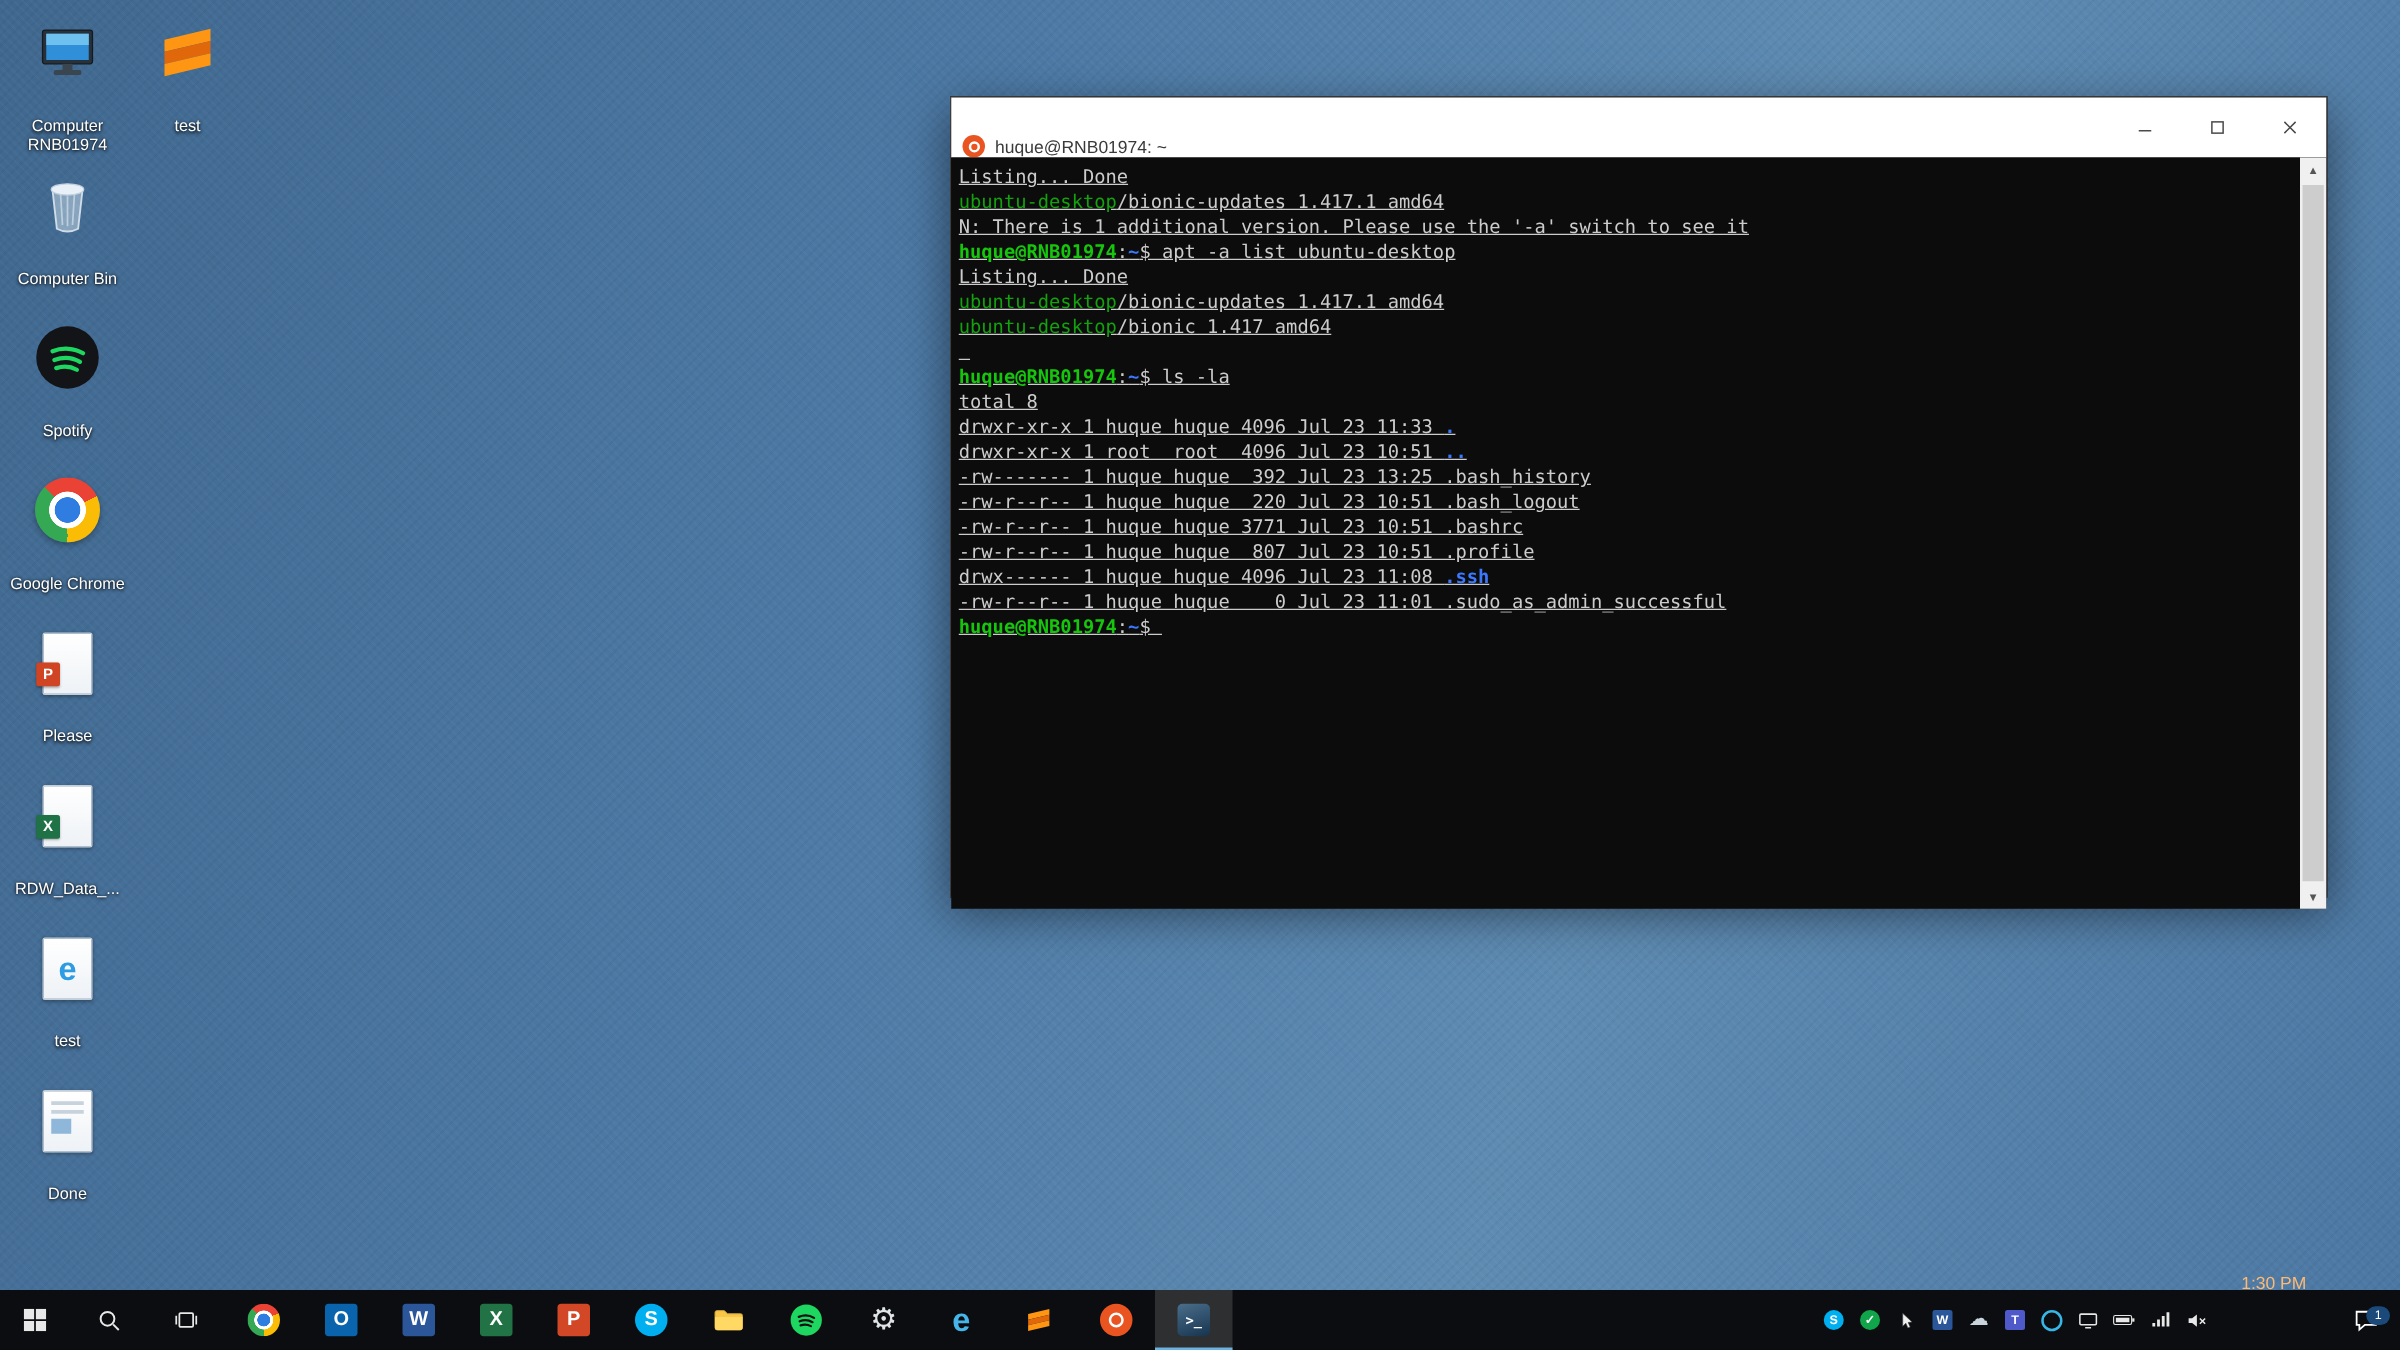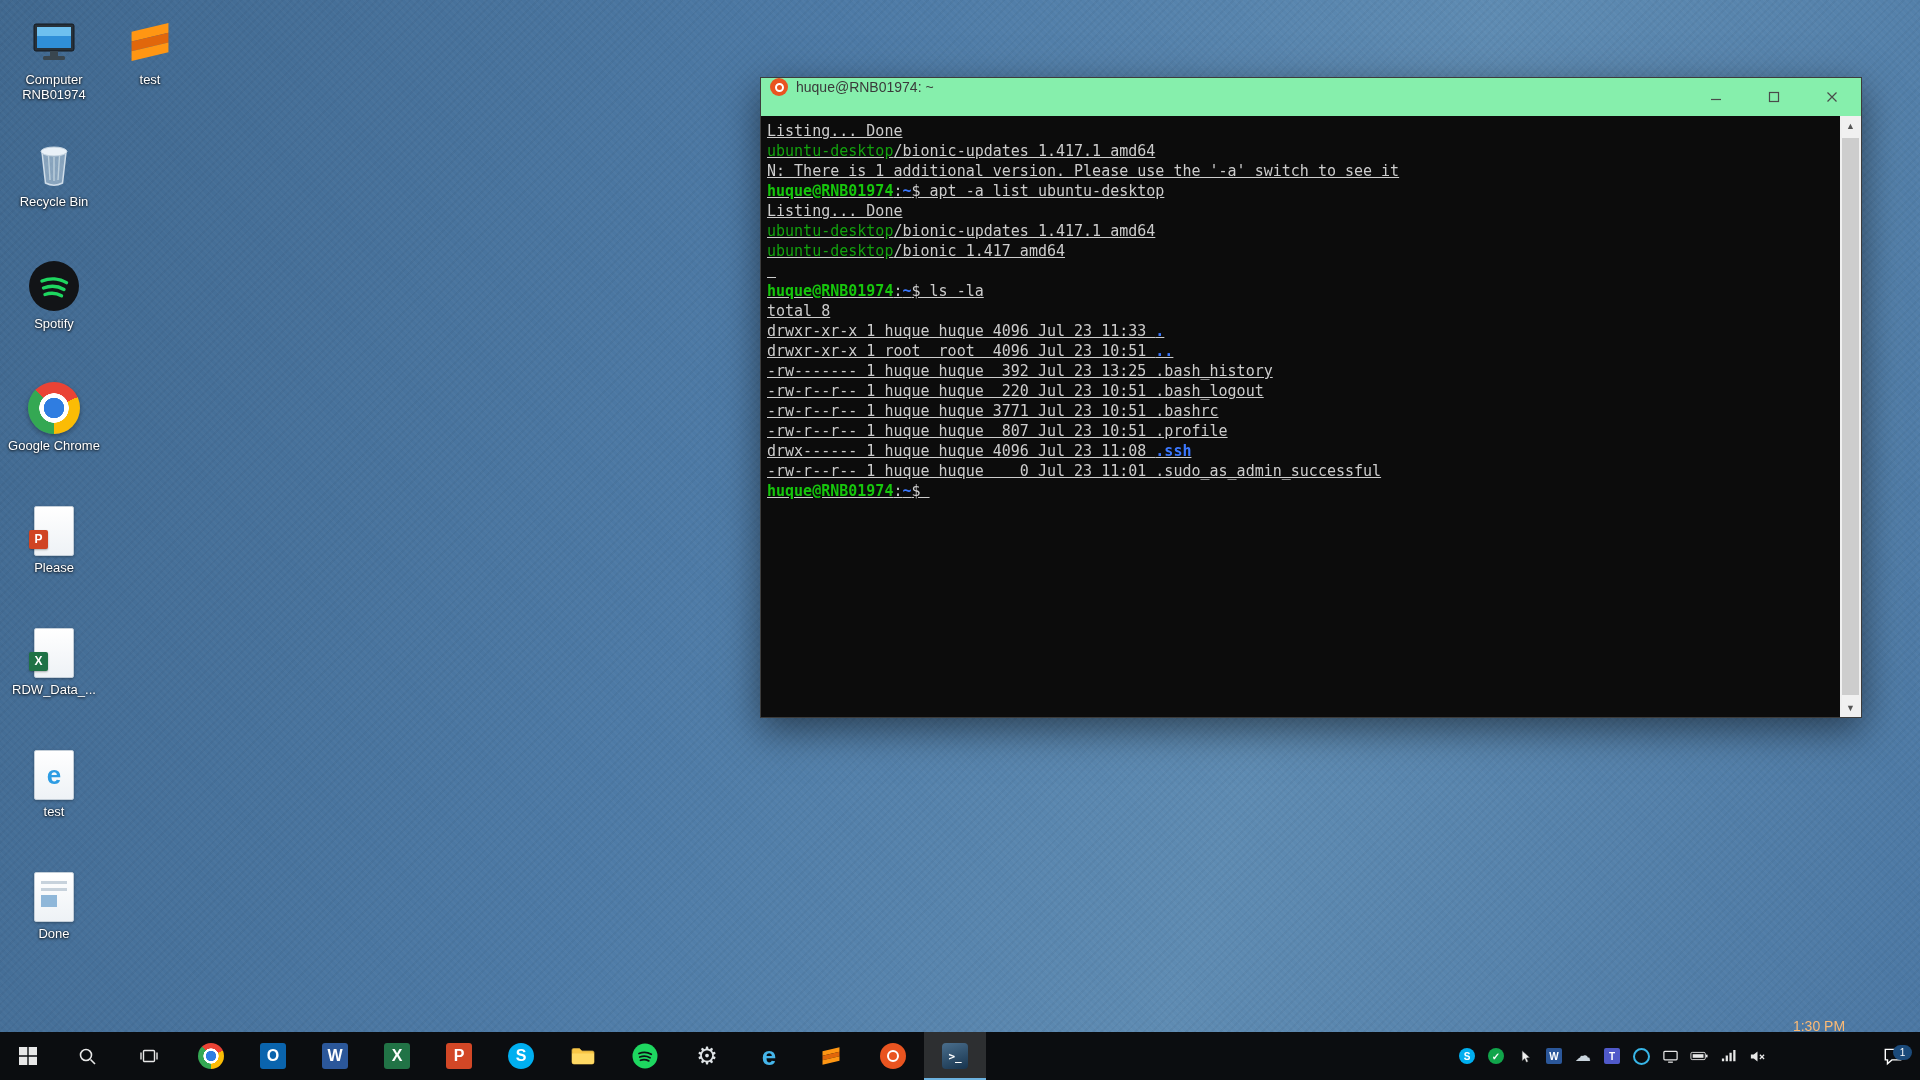--- a/index.html
+++ b/index.html
@@ -7,21 +7,21 @@
   body{position:relative;
     background:
       repeating-linear-gradient(45deg, rgba(255,255,255,0.022) 0 2px, rgba(0,0,0,0) 2px 5px),
       repeating-linear-gradient(-45deg, rgba(0,0,0,0.035) 0 2px, rgba(0,0,0,0) 2px 6px),
       linear-gradient(108deg,#40688f 0%,#4d7aa6 38%,#5e8bb2 66%,#4b77a3 100%);}
 
   
   .desktop{position:absolute;left:0;top:0;right:0;bottom:48px;}
   .icon-grid{position:absolute;left:6px;top:10px;display:grid;grid-auto-flow:column;
     grid-template-rows:repeat(8,122px);grid-auto-columns:96px;}
-  .dicon{width:96px;display:flex;flex-direction:column;align-items:center;cursor:default;}
+  .dicon{width:96px;display:flex;flex-direction:column;align-items:center;cursor:default;gap:21px;}
   .dicon .art{height:58px;display:flex;align-items:flex-end;justify-content:center;}
   .dicon .lbl{margin-top:4px;font-size:13px;line-height:15px;color:#fff;text-align:center;
     text-shadow:0 1px 3px rgba(0,0,0,.9),0 0 2px rgba(0,0,0,.6);max-width:92px;word-wrap:break-word;}
 
   .chrome-lg{width:52px;height:52px;border-radius:50%;
     background:radial-gradient(circle,#2f7de1 0 10px,#fff 10.5px 14.5px,rgba(0,0,0,0) 15px),
     conic-gradient(from -45deg,#ea4335 0 110deg,#fbbc05 110deg 225deg,#34a853 225deg 360deg);
     box-shadow:0 2px 5px rgba(0,0,0,.35);}
   .chrome-sm{width:26px;height:26px;border-radius:50%;
     background:radial-gradient(circle,#2f7de1 0 5px,#fff 5.3px 7.4px,rgba(0,0,0,0) 7.8px),
@@ -35,21 +35,21 @@
   .tile.xls{background:#1f7246}
   .file-icon .big-e{position:absolute;inset:0;display:flex;align-items:center;justify-content:center;
     color:#2d9ce3;font-size:26px;font-weight:bold;}
   .file-icon .doclines{position:absolute;left:6px;right:6px;top:8px;}
   .file-icon .doclines i{display:block;height:3px;background:#c7d2dc;margin-bottom:4px;}
   .file-icon .doclines b{display:block;height:12px;width:16px;background:#8fb7d9;margin-top:2px;}
 
   
   .term-window{position:absolute;left:760px;top:77px;width:1100px;height:639px;
     border:1px solid #3c3c3c;box-shadow:0 12px 36px rgba(0,0,0,.5);background:#0c0c0c;}
-  .titlebar{height:38px;background:#86efac;display:flex;align-items:flex-start;}
+  .titlebar{height:48px;background:#ffffff;display:flex;align-items:flex-end;}
   .title-left{display:flex;align-items:center;gap:8px;padding-left:9px;flex:1;min-width:0;}
   .ubu{width:18px;height:18px;border-radius:50%;background:#e95420;position:relative;flex:0 0 auto;}
   .ubu::after{content:"";position:absolute;inset:4.5px;border:2px solid #fff;border-radius:50%;}
   .title-text{font-size:14px;color:#3a3a3a;white-space:nowrap;overflow:hidden;}
   .win-controls{display:flex;height:100%;}
   .win-btn{width:58px;height:100%;display:flex;align-items:center;justify-content:center;}
   .term-body{position:relative;height:calc(100% - 38px);background:var(--t-bg,#0c0c0c);}
   .term-out{position:absolute;left:0;top:0;right:21px;bottom:0;padding:5px 0 0 6px;
     font-family:"DejaVu Sans Mono","Liberation Mono",monospace;font-size:15px;line-height:20px;
     white-space:pre;overflow:hidden;color:var(--t-fg,#ccc);text-decoration:underline;}
@@ -121,21 +121,21 @@
     </div>
 
     <div class="dicon">
       <div class="art">
         <svg width="52" height="52" viewBox="0 0 52 52">
           <path d="M14 14 L17.5 45 Q26 49.5 34.5 45 L38 14" fill="rgba(222,234,245,0.45)" stroke="#cfdde9" stroke-width="1.5"></path>
           <path d="M20.5 18 L22 42 M26 19 L26 43 M31.5 18 L30 42" stroke="#bccfdc" stroke-width="1.4" fill="none"></path>
           <ellipse cx="26" cy="13.5" rx="13" ry="4.5" fill="#e9f1f8" stroke="#c2d2df"></ellipse>
         </svg>
       </div>
-      <div class="lbl">Recycle Bin</div>
+      <div class="lbl">Computer Bin</div>
     </div>
 
     <div class="dicon">
       <div class="art">
         <svg width="52" height="52" viewBox="0 0 52 52">
           <circle cx="26" cy="26" r="25" fill="#121417"></circle>
           <path d="M14 21c8-3.2 17.5-2.6 24.5 1.6 M15.5 28c6.8-2.5 14.5-2 20.5 1.5 M17 34.5c5.5-1.9 11.5-1.5 16.5 1.3" stroke="#1ed760" fill="none" stroke-linecap="round" stroke-width="3.4"></path>
         </svg>
       </div>
       <div class="lbl">Spotify</div>

